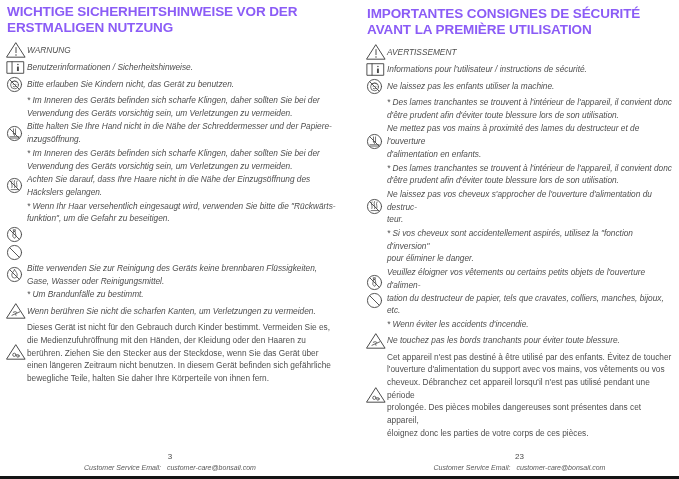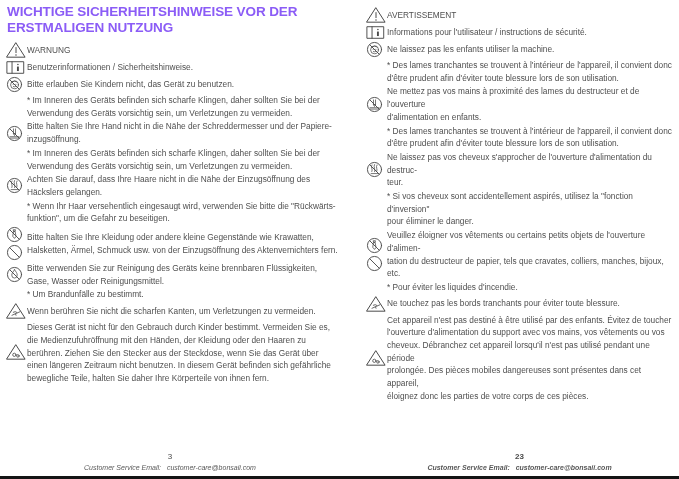--- a/index.html
+++ b/index.html
@@ -12,35 +12,35 @@
   .col{position:absolute;top:4px;}
   .col-left{left:6px;width:334px;}
   .col-right{left:366px;width:308px;top:6px;}
   .col-title{
     margin:0 0 5px 1px;
     font-size:13.5px;line-height:16px;font-weight:bold;
     letter-spacing:-0.1px;color:#8b5cf6;white-space:pre-line;
   }
   .items{display:block;}
   .row{display:flex;margin-bottom:1px;}
-  .row.center{align-items:center;}
+  .row.center{align-items:center;font-style:italic;}
   .row.top{align-items:center;}
   .icon-cell{
     width:21px;flex:0 0 21px;display:flex;flex-direction:column;
     align-items:flex-start;gap:1px;
   }
   .row.top .icon-cell{margin-top:-1px;}
   .icon-cell svg{display:block;}
   .item-text{
     flex:1;font-size:8.3px;line-height:12.7px;color:#4f4f4f;
     white-space:pre-line;letter-spacing:0px;
   }
   .footer{position:absolute;text-align:center;}
   .footer-left{left:0;top:452px;width:340px;}
-  .footer-right{left:360px;top:452px;width:319px;font-weight:bold;}
+  .footer-right{left:360px;top:452px;width:319px;}
   .page-num{font-size:8px;color:#4a4a4a;line-height:10px;}
   .footer-email{
     font-size:7px;font-style:italic;color:#585858;line-height:11px;
     white-space:pre;
   }
   .bottom-rule{position:absolute;left:0;bottom:0;width:679px;height:3px;background:#141414;}
 </style>
 </head>
 <body>
 
@@ -147,22 +147,20 @@
                 <line x1="4.4" y1="4.4" x2="15.6" y2="15.6" fill="none" stroke="#4a4a4a" stroke-width="1.1" stroke-linecap="round" stroke-linejoin="round"></line>
               </svg>
             </span>
             <span>
               <svg width="17" height="17" viewBox="0 0 20 20">
                 <circle cx="10" cy="10" r="8.3" fill="none" stroke="#4a4a4a" stroke-width="1.1" stroke-linecap="round" stroke-linejoin="round"></circle>
                 <line x1="4.4" y1="4.4" x2="15.6" y2="15.6" fill="none" stroke="#4a4a4a" stroke-width="1.1" stroke-linecap="round" stroke-linejoin="round"></line>
               </svg>
             </span>
           </div>
-          <div class="item-text">Bitte halten Sie Ihre Kleidung oder andere kleine Gegenstände wie Krawatten,
-Halsketten, Ärmel, Schmuck usw. von der Einzugsöffnung des Aktenvernichters fern.</div>
         </div>
         <div class="row center">
           <div class="icon-cell">
             <span>
               <svg width="17" height="17" viewBox="0 0 20 20">
                 <circle cx="10" cy="10" r="8.3" fill="none" stroke="#4a4a4a" stroke-width="1.1" stroke-linecap="round" stroke-linejoin="round"></circle>
                 <path d="M10 4.4 C11.8 6.9 13.2 8.3 13.2 10.7 A3.2 3.5 0 1 1 6.8 10.7 C6.8 8.5 8.6 6.7 10 4.4 Z" fill="none" stroke="#4a4a4a" stroke-width="0.9" stroke-linecap="round" stroke-linejoin="round"></path>
                 <line x1="4.4" y1="4.4" x2="15.6" y2="15.6" fill="none" stroke="#4a4a4a" stroke-width="1.1" stroke-linecap="round" stroke-linejoin="round"></line>
               </svg>
             </span>
@@ -200,20 +198,22 @@
           <div class="item-text">Dieses Gerät ist nicht für den Gebrauch durch Kinder bestimmt. Vermeiden Sie es,
 die Medienzufuhröffnung mit den Händen, der Kleidung oder den Haaren zu
 berühren. Ziehen Sie den Stecker aus der Steckdose, wenn Sie das Gerät über
 einen längeren Zeitraum nicht benutzen. In diesem Gerät befinden sich gefährliche
 bewegliche Teile, halten Sie daher Ihre Körperteile von ihnen fern.</div>
         </div>
       </div>
   </section>
 
   <section class="col col-right">
+    <h1 class="col-title">IMPORTANTES CONSIGNES DE SÉCURITÉ
+ AVANT LA PREMIÈRE UTILISATION</h1>
     <div class="items">
         <div class="row center">
           <div class="icon-cell">
             <span>
               <svg width="20" height="18" viewBox="0 0 22 19">
                 <path d="M11 1.8 L21 17.4 H1 Z" fill="none" stroke="#4a4a4a" stroke-width="1.1" stroke-linecap="round" stroke-linejoin="round"></path>
                 <line x1="11" y1="6.8" x2="11" y2="12.4" fill="none" stroke="#4a4a4a" stroke-width="1.1" stroke-linecap="round" stroke-linejoin="round"></line>
                 <circle cx="11" cy="15" r="0.8" fill="#4a4a4a" stroke="none"></circle>
               </svg>
             </span>
@@ -310,21 +310,21 @@
                 <circle cx="10" cy="10" r="8.3" fill="none" stroke="#4a4a4a" stroke-width="1.1" stroke-linecap="round" stroke-linejoin="round"></circle>
                 <line x1="4.4" y1="4.4" x2="15.6" y2="15.6" fill="none" stroke="#4a4a4a" stroke-width="1.1" stroke-linecap="round" stroke-linejoin="round"></line>
               </svg>
             </span>
           </div>
           <div class="item-text">Veuillez éloigner vos vêtements ou certains petits objets de l'ouverture d'alimen-
 tation du destructeur de papier, tels que cravates, colliers, manches, bijoux, etc.</div>
         </div>
         <div class="row center">
           <div class="icon-cell"></div>
-          <div class="item-text">* Pour éviter les liquides d'incendie.</div>
+          <div class="item-text">* Wenn éviter les accidents d'incendie.</div>
         </div>
         <div class="row center">
           <div class="icon-cell">
             <span>
               <svg width="20" height="18" viewBox="0 0 22 19">
                 <path d="M11 1.8 L21 17.4 H1 Z" fill="none" stroke="#4a4a4a" stroke-width="1.1" stroke-linecap="round" stroke-linejoin="round"></path>
                 <line x1="6.6" y1="14.2" x2="15.2" y2="10.4" fill="none" stroke="#4a4a4a" stroke-width="0.9" stroke-linecap="round" stroke-linejoin="round"></line>
                 <path d="M8 10.8 q2.2 -1.5 4 0.2" fill="none" stroke="#4a4a4a" stroke-width="0.9" stroke-linecap="round" stroke-linejoin="round"></path>
                 <line x1="10.4" y1="12.6" x2="11" y2="14.2" fill="none" stroke="#4a4a4a" stroke-width="0.9" stroke-linecap="round" stroke-linejoin="round"></line>
               </svg>

